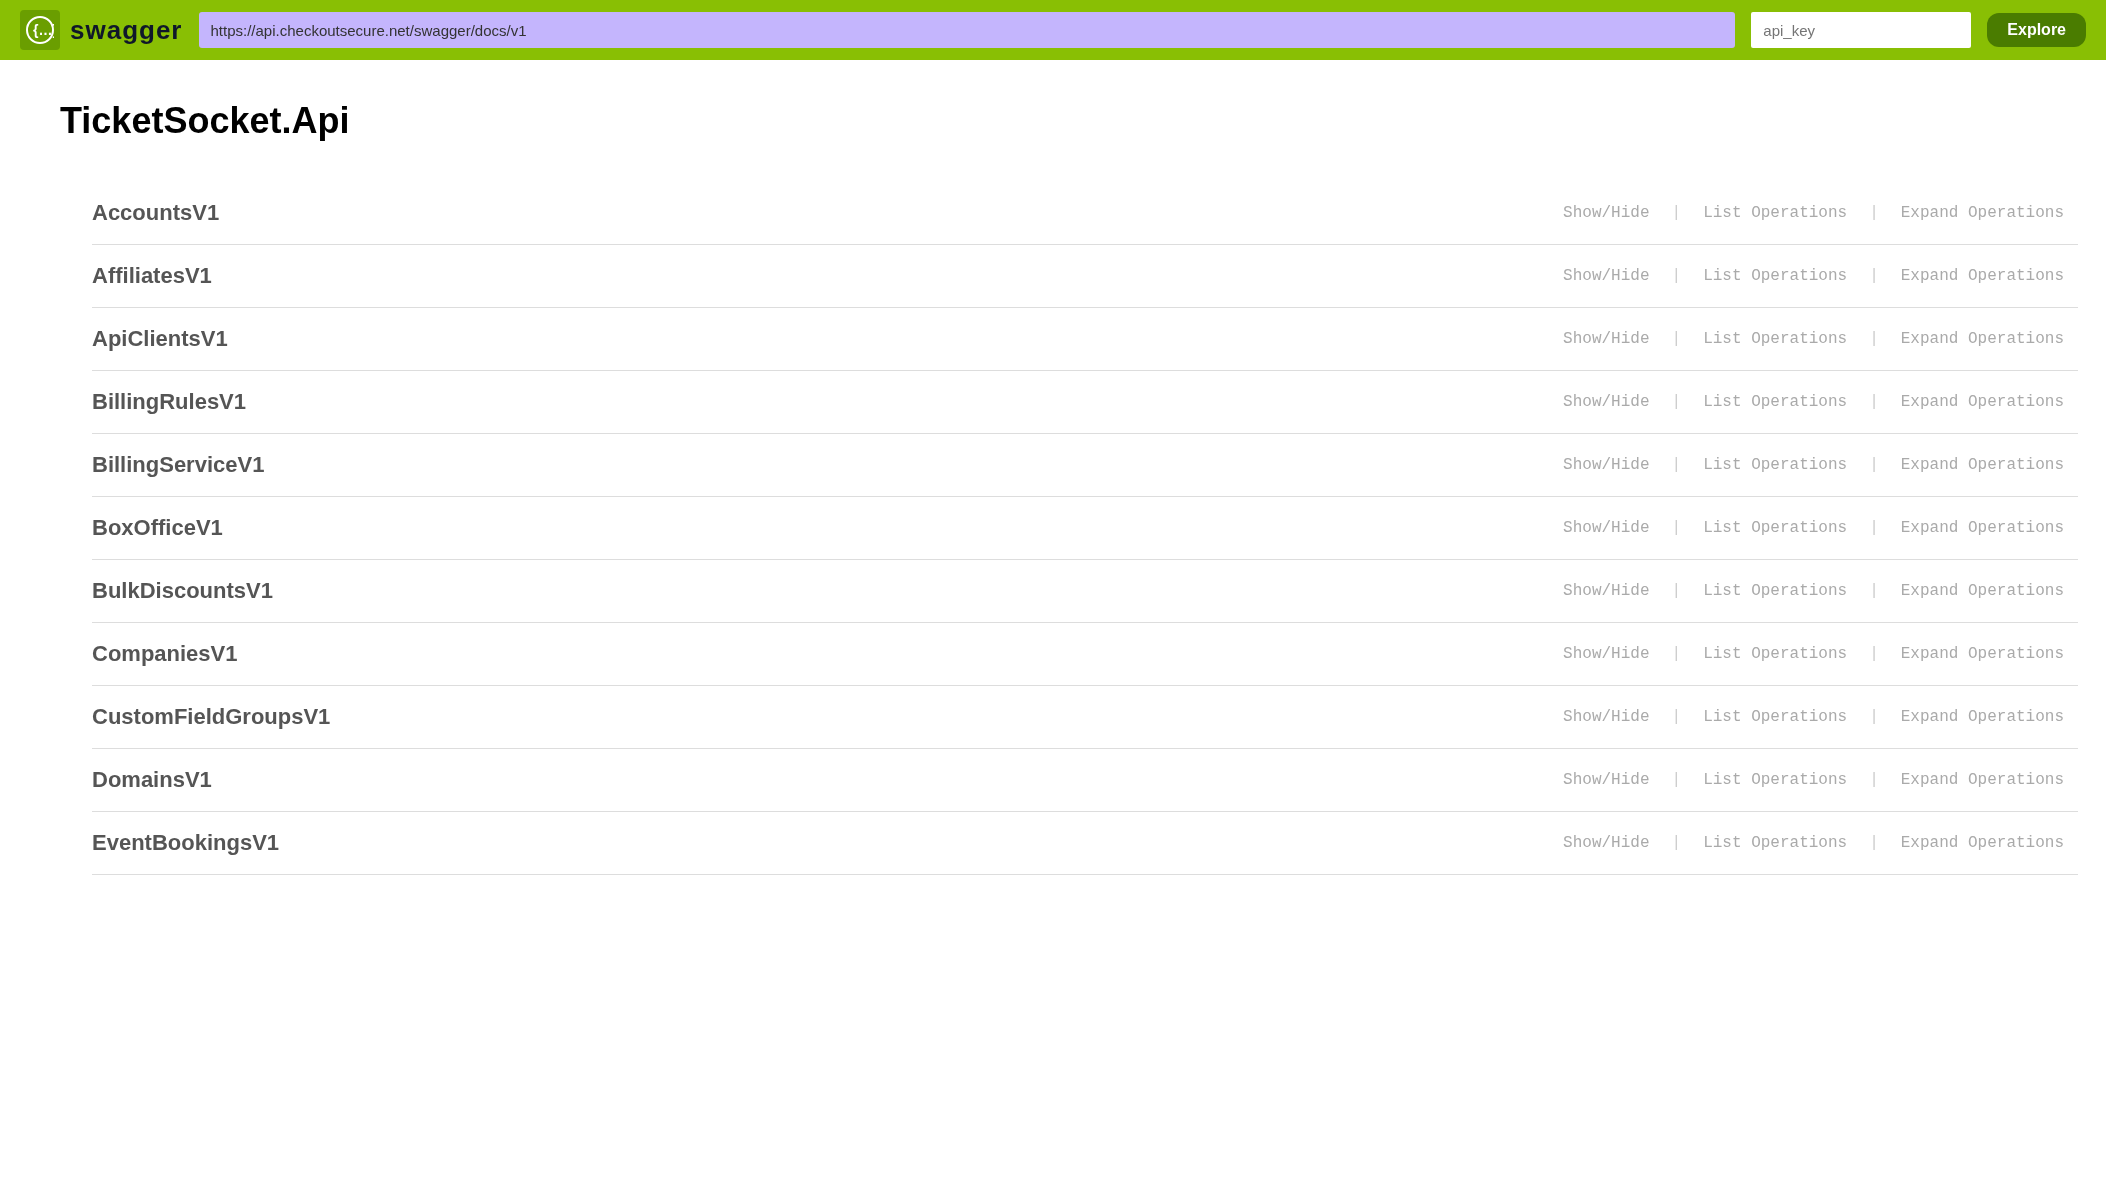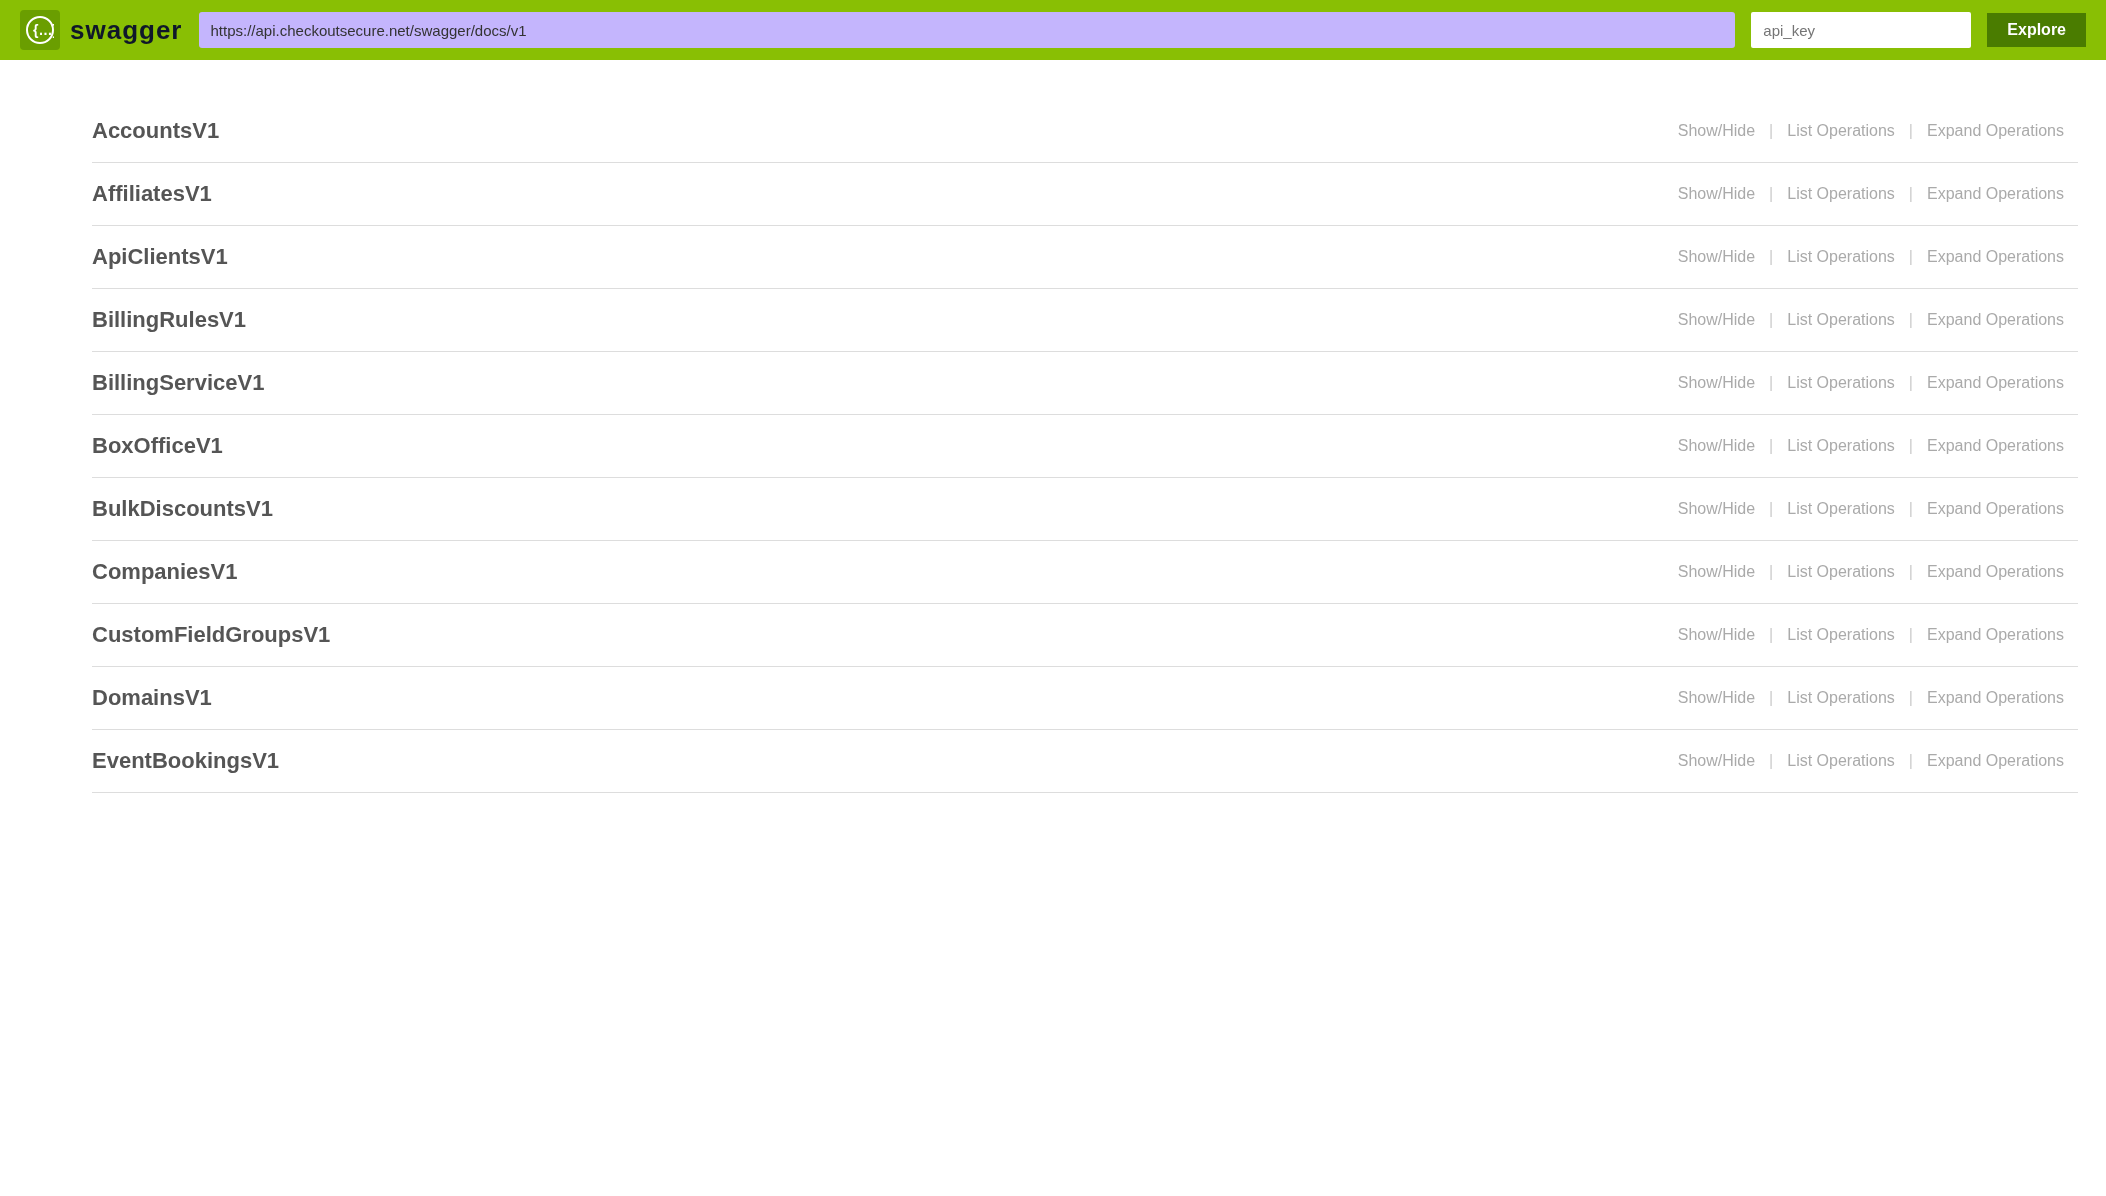--- a/index.html
+++ b/index.html
@@ -72,21 +72,21 @@
       border-radius: 2px;
       outline: none;
       background: #fff;
       color: #999;
     }
 
     #explore-button {
       background: #4a7c00;
       color: #fff;
       border: none;
-      border-radius: 0;
+      border-radius: 12px;
       padding: 8px 20px;
       font-size: 16px;
       font-weight: bold;
       cursor: pointer;
       white-space: nowrap;
     }
 
     
     #main {
       padding: 40px 60px;
@@ -116,22 +116,23 @@
     .resource-name {
       font-size: 22px;
       font-weight: bold;
       color: #555;
       cursor: pointer;
     }
 
     .resource-actions {
       display: flex;
       align-items: flex-start;
-      gap: 0;
+      gap: 8px;
       flex-shrink: 0;
+      font-family: Liberation Mono, monospace;
     }
 
     .action-link {
       color: #aaa;
       font-size: 16px;
       cursor: pointer;
       padding: 0 14px;
       text-decoration: none;
     }
 
@@ -156,20 +157,21 @@
   </div>
 
   <input id="url-input" type="text" value="https://api.checkoutsecure.net/swagger/docs/v1" style="">
 
   <input id="api-key-input" type="text" placeholder="api_key" style="">
 
   <button id="explore-button">Explore</button>
 </div>
 
 <div id="main">
+  <h1 id="page-title">TicketSocket.Api</h1>
 
   <div id="resource-list">
 
   <div class="resource-row">
         <span class="resource-name">AccountsV1</span>
         <div class="resource-actions">
           <a class="action-link">Show/Hide</a>
           <span class="action-separator">|</span>
           <a class="action-link">List Operations</a>
           <span class="action-separator">|</span>

